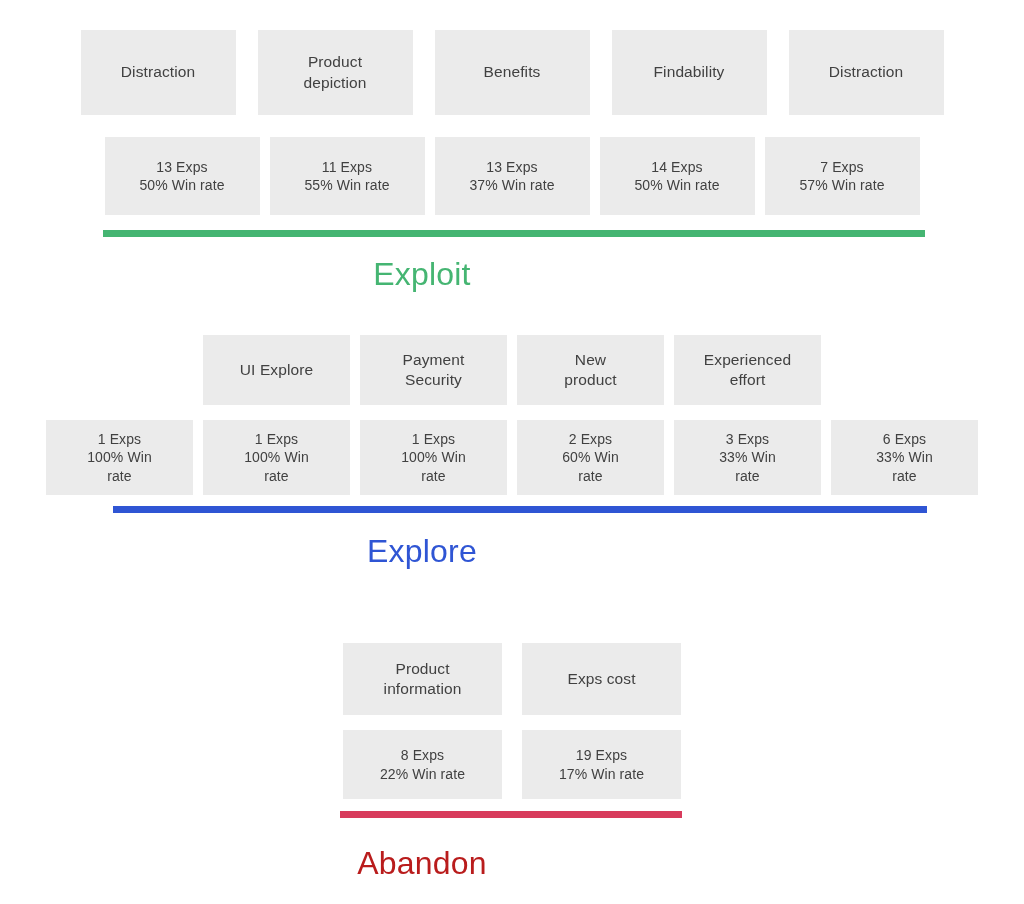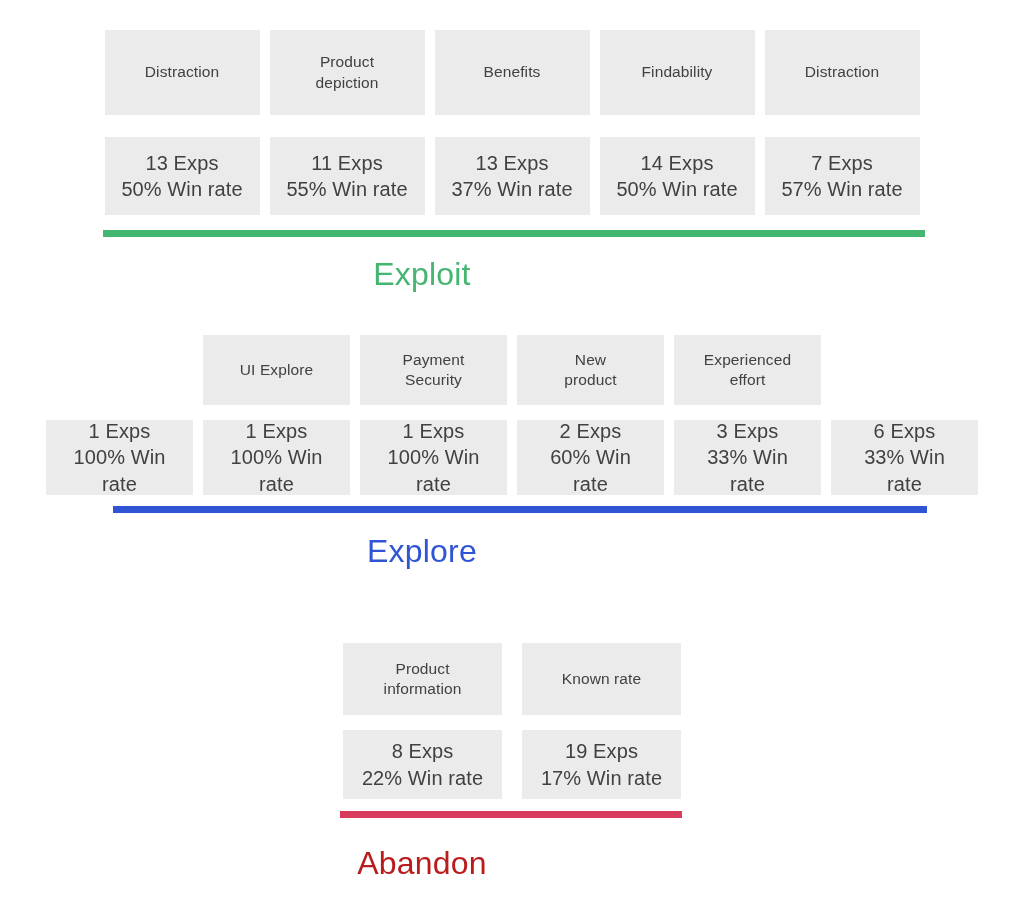--- a/index.html
+++ b/index.html
@@ -41,21 +41,21 @@
     text-align: center;
     box-sizing: border-box;
     line-height: 1.32;
     color: #414141;
   }
   .cell-label {
     font-size: 15.5px;
     letter-spacing: 0.1px;
   }
   .cell-stat {
-    font-size: 20px;
+    font-size: 14px;
     letter-spacing: 0.1px;
   }
   .cell-inner {
     padding: 0 6px;
     white-space: pre-line;
   }
 
   
   .rule {
     position: absolute;
@@ -67,21 +67,21 @@
   .section-title {
     position: absolute;
     width: 844px;
     text-align: center;
     font-size: 32px;
     font-weight: 400;
     letter-spacing: 0.2px;
   }
 
   
-  #exploit-top    { top: 30px; }
+  #exploit-top    { top: 30px; gap: 12px; }
   #exploit-bottom { top: 137px; }
   #exploit-top .cell    { width: 155px; height: 85px; margin: 0 5px; }
   #exploit-bottom .cell { width: 155px; height: 78px; margin: 0 5px; }
   #exploit-rule  { left: 103px; top: 230px; width: 822px; background: #45b572; }
   #exploit-title { top: 256px; color: #45b572; }
 
   
   #explore-top    { top: 335px; }
   #explore-bottom { top: 420px; }
   #explore-top .cell    { width: 147px; height: 70px; margin: 0 5px; }
@@ -196,21 +196,21 @@
     </div>
   <div class="rule" id="explore-rule" style="background: rgb(47, 85, 212);"></div>
   <div class="section-title" id="explore-title" style="color: rgb(47, 85, 212);">Explore</div>
 
   <div class="section rowwrap" id="abandon-top">
       <div class="cell cell-label">
         <div class="cell-inner">Product
 information</div>
       </div>
       <div class="cell cell-label">
-        <div class="cell-inner">Known rate</div>
+        <div class="cell-inner">Exps cost</div>
       </div>
     </div>
   <div class="section rowwrap" id="abandon-bottom">
       <div class="cell cell-stat">
         <div class="cell-inner">8 Exps
 22% Win rate</div>
       </div>
       <div class="cell cell-stat">
         <div class="cell-inner">19 Exps
 17% Win rate</div>

